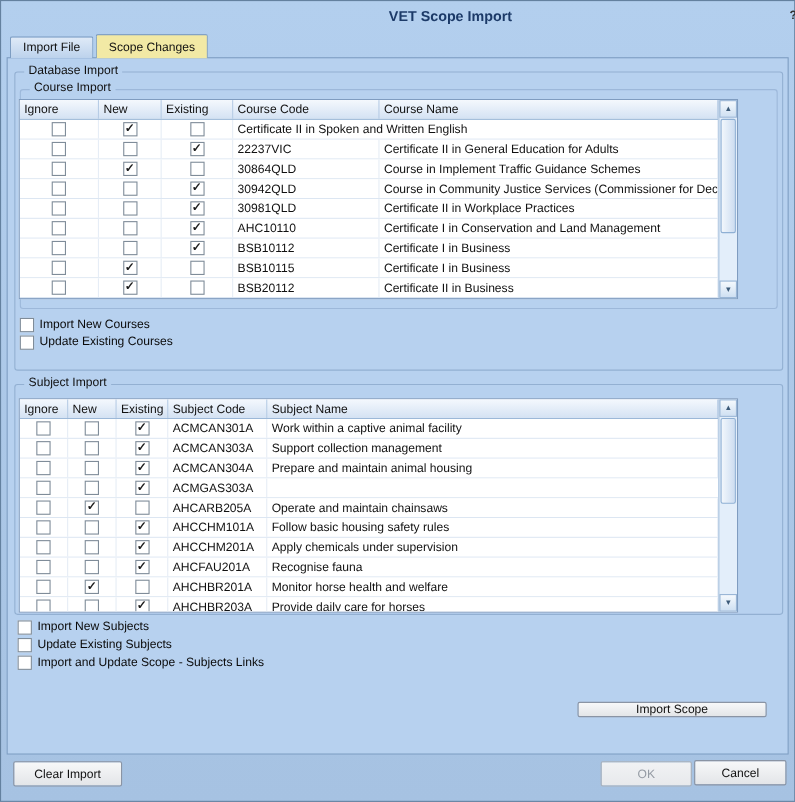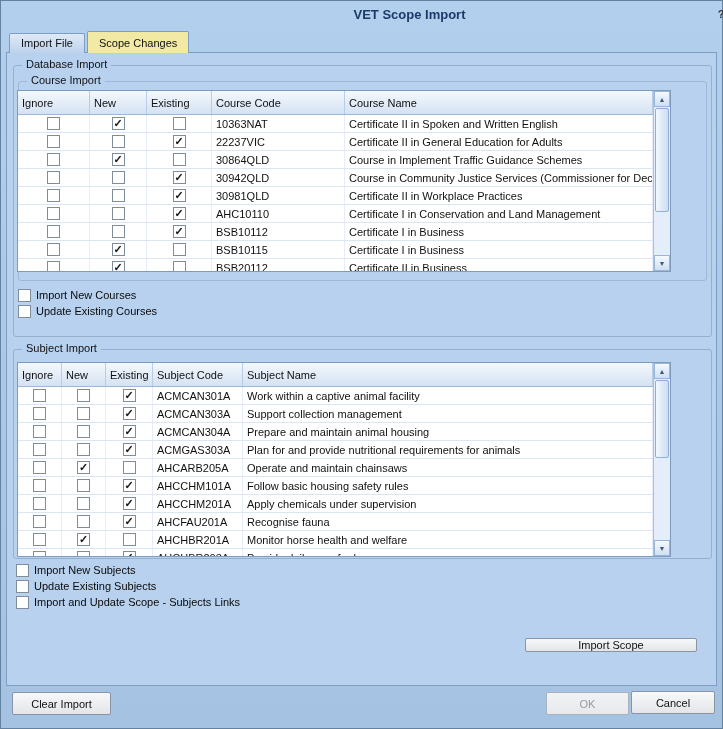--- a/index.html
+++ b/index.html
@@ -30,21 +30,21 @@
   
   .main { position:absolute; left:5px; top:51px; width:711px; height:634px; box-sizing:border-box;
     border:1px solid #7d9dc2; background:#b7d1ef; z-index:1; }
 
   .groupbox { position:absolute; border:1px solid #93b0d2; border-radius:3px; box-sizing:border-box; }
   .gb-label { position:absolute; top:-8px; left:8px; background:#b7d1ef; padding:0 4px; white-space:nowrap; }
 
   
   .grid { position:absolute; display:flex; background:#fff; border:1px solid #7f9cc0; box-sizing:border-box; }
   .grid-main { flex:1; display:flex; flex-direction:column; overflow:hidden; min-width:0; }
-  .grid-header { display:flex; height:24px; flex:none;
+  .grid-header { display:flex; height:18px; flex:none;
     background:linear-gradient(#f4f8fd,#d4e2f3); border-bottom:1px solid #9cb8d8; box-sizing:border-box; }
   .hcell { display:flex; align-items:center; padding-left:4px; box-sizing:border-box;
     border-right:1px solid #b7cce5; white-space:nowrap; overflow:hidden; flex:none; }
   .grid-body { overflow:hidden; }
   .grid-row { display:flex; height:18px; box-sizing:border-box; border-bottom:1px solid #dce6f2; background:#fff; }
   .cell { display:flex; align-items:center; padding-left:4px; box-sizing:border-box;
     border-right:1px solid #e6edf6; white-space:nowrap; overflow:hidden; flex:none; }
   .cc { justify-content:center; padding-left:0; }
   .c-name { flex:1 1 auto; min-width:0; }
   .course-grid .c-ignore { width:72px; } .course-grid .c-new { width:57px; }
@@ -116,21 +116,20 @@
                 <span class="cb"></span>
               </div>
       <div class="cell c-new cc">
                 <span class="cb checked">
                   <span class="ck">✓</span>
                 </span>
               </div>
       <div class="cell c-exist cc">
                 <span class="cb"></span>
               </div>
-      <div class="cell c-code">10363NAT</div>
       <div class="cell c-name">Certificate II in Spoken and Written English</div>
     </div>
     <div class="grid-row">
       <div class="cell c-ignore cc">
                 <span class="cb"></span>
               </div>
       <div class="cell c-new cc">
                 <span class="cb"></span>
               </div>
       <div class="cell c-exist cc">
@@ -333,21 +332,20 @@
               </div>
       <div class="cell c-new cc">
                 <span class="cb"></span>
               </div>
       <div class="cell c-exist cc">
                 <span class="cb checked">
                   <span class="ck">✓</span>
                 </span>
               </div>
       <div class="cell c-code">ACMGAS303A</div>
-      <div class="cell c-name">Plan for and provide nutritional requirements for animals</div>
     </div>
     <div class="grid-row">
       <div class="cell c-ignore cc">
                 <span class="cb"></span>
               </div>
       <div class="cell c-new cc">
                 <span class="cb checked">
                   <span class="ck">✓</span>
                 </span>
               </div>

